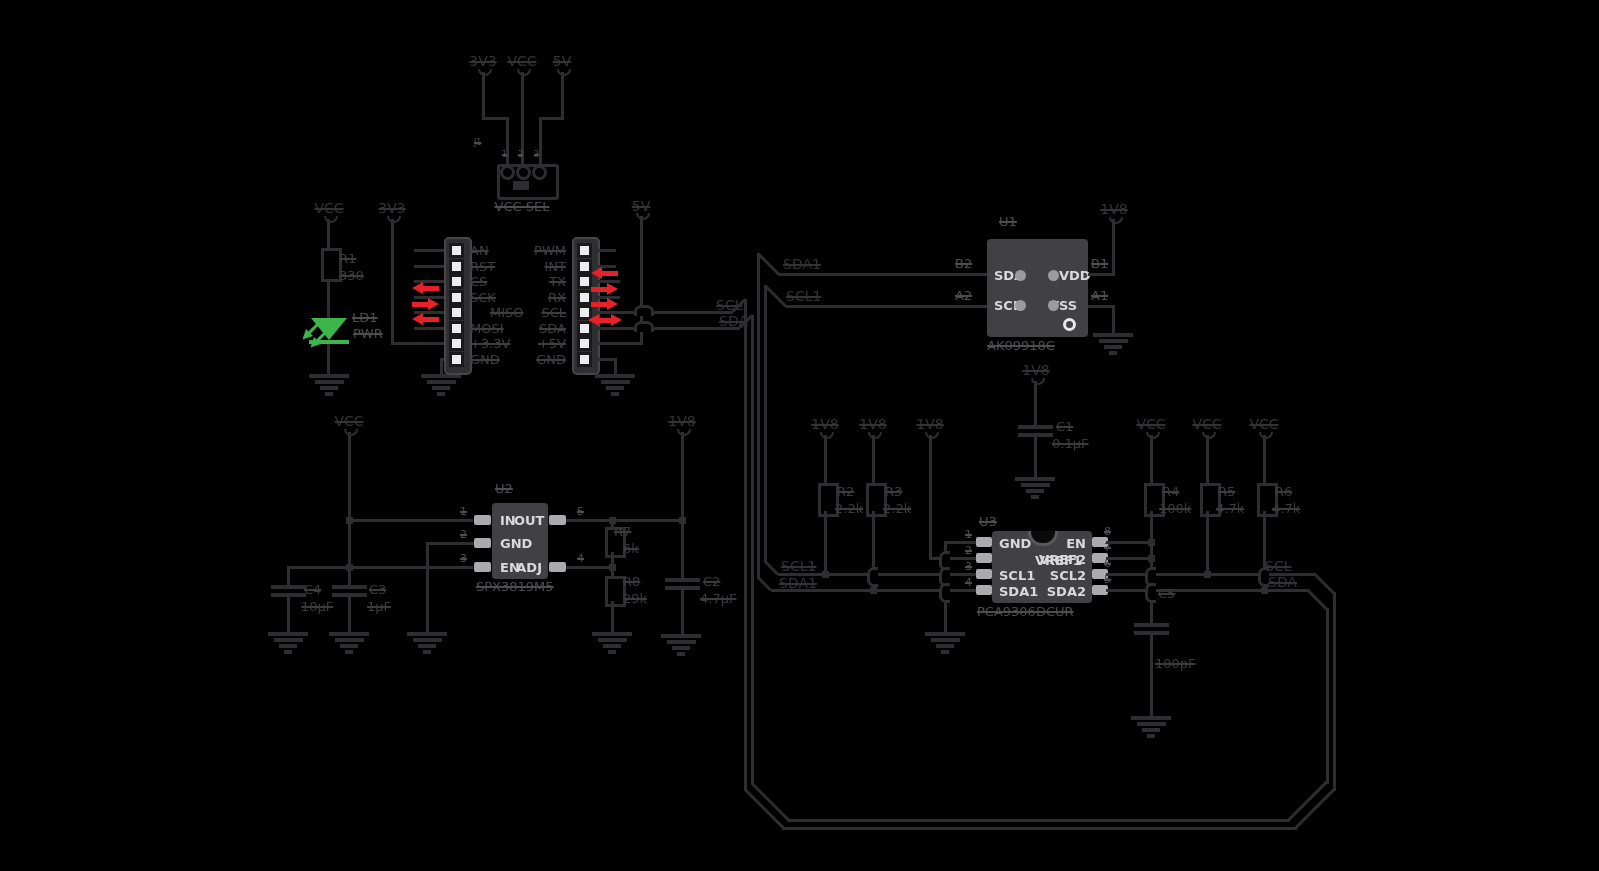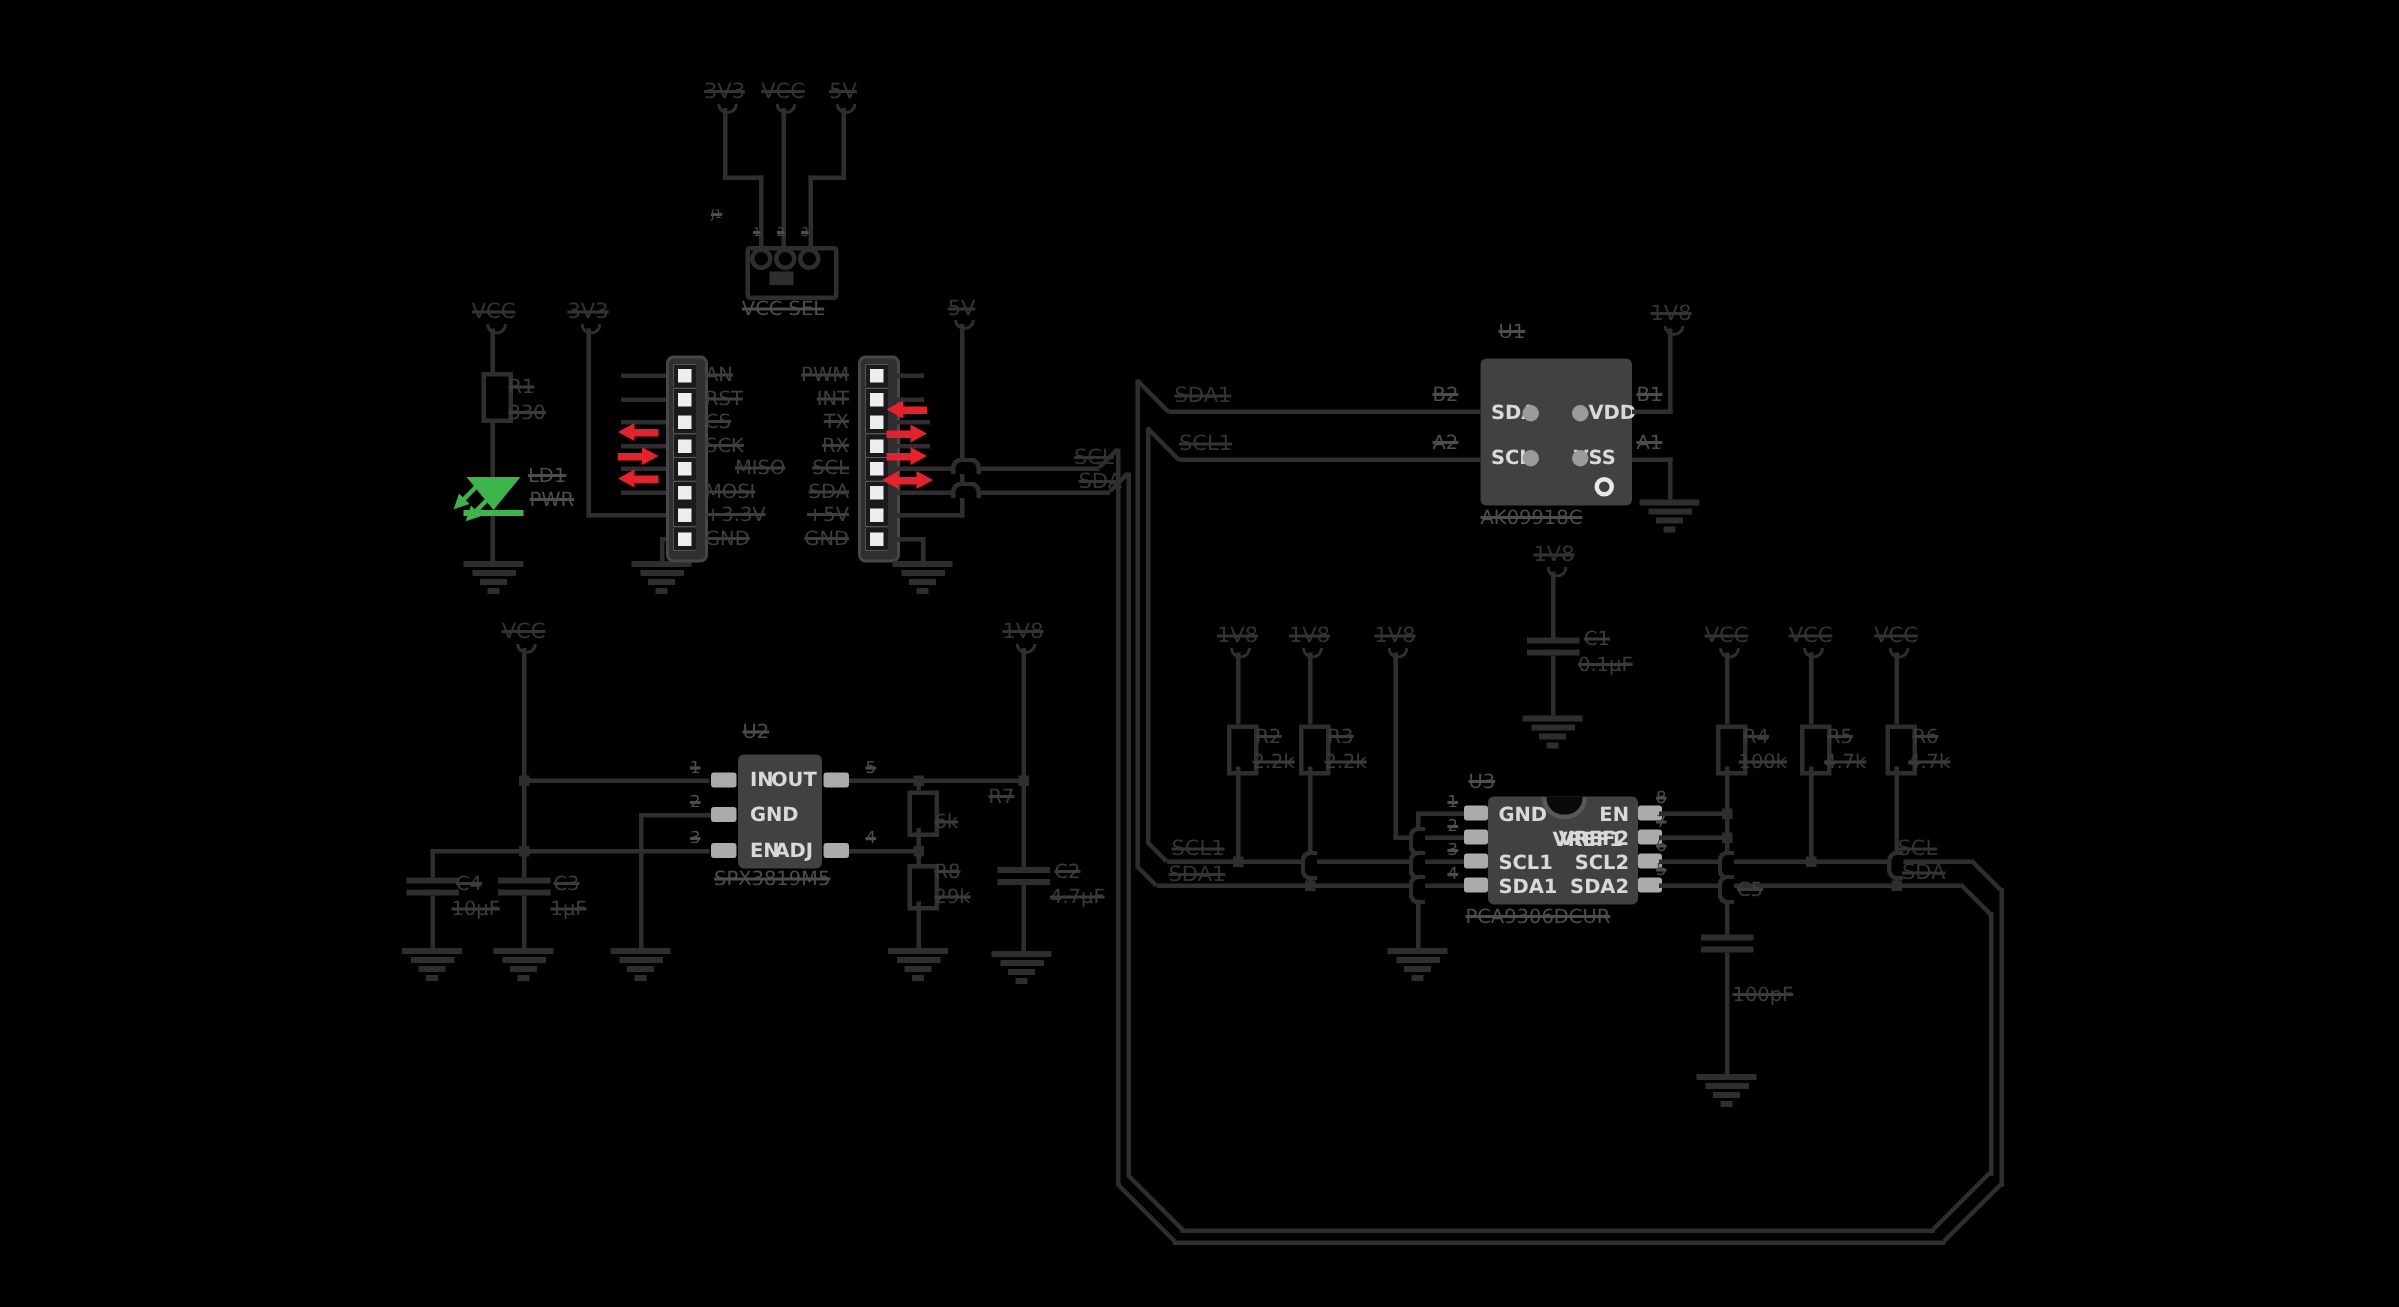--- a/index.html
+++ b/index.html
@@ -326,21 +326,21 @@
       <div style="width:29px"></div>
       <div style="width:18px"></div>
       <div style="width:8px"></div>
     </div>
 
   <div class="w" style="left:566px;top:519px;width:117px;height:3px;"></div>
   <div class="w" style="left:566px;top:566px;width:47px;height:3px;"></div>
   <div class="dot" style="left:609px;top:517px;"></div>
   <div class="w" style="left:611px;top:519px;width:3px;height:9px;"></div>
   <div class="res" style="left:605px;top:527px;height:25px;"></div>
-  <div class="lbl val" style="left:659px;top:525px;">R7</div>
+  <div class="lbl val" style="left:614px;top:525px;">R7</div>
   <div class="lbl val" style="left:623px;top:542px;">6k</div>
   <div class="w" style="left:611px;top:552px;width:3px;height:24px;"></div>
   <div class="dot" style="left:609px;top:564px;"></div>
   <div class="res" style="left:605px;top:576px;height:25px;"></div>
   <div class="lbl val" style="left:623px;top:575px;">R8</div>
   <div class="lbl val" style="left:623px;top:592px;">29k</div>
   <div class="w" style="left:611px;top:601px;width:3px;height:31px;"></div>
   <div class="gnd" style="left:592px;top:632px;">
       <div style="width:40px"></div>
       <div style="width:29px"></div>

